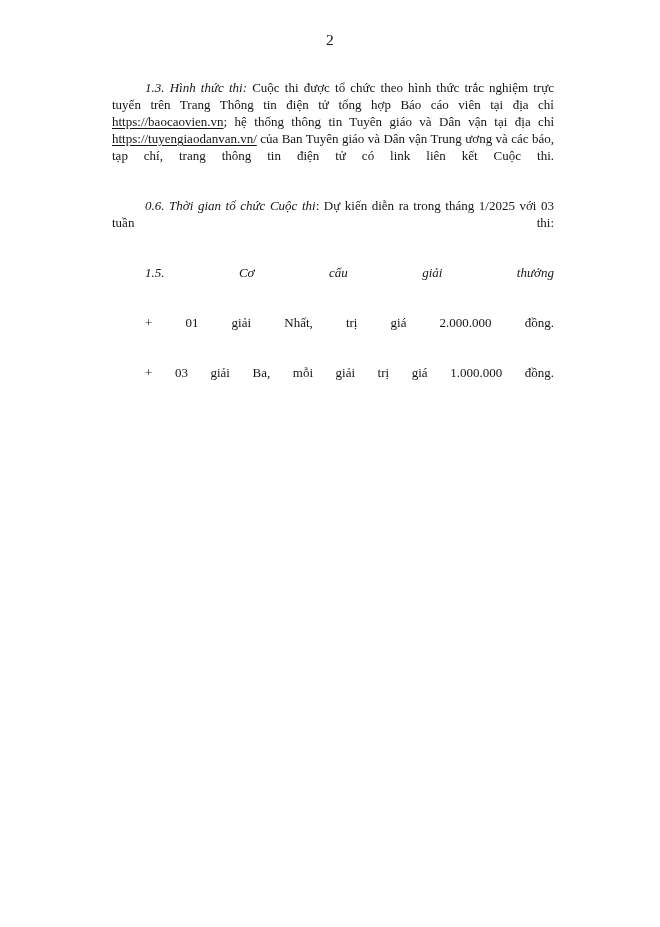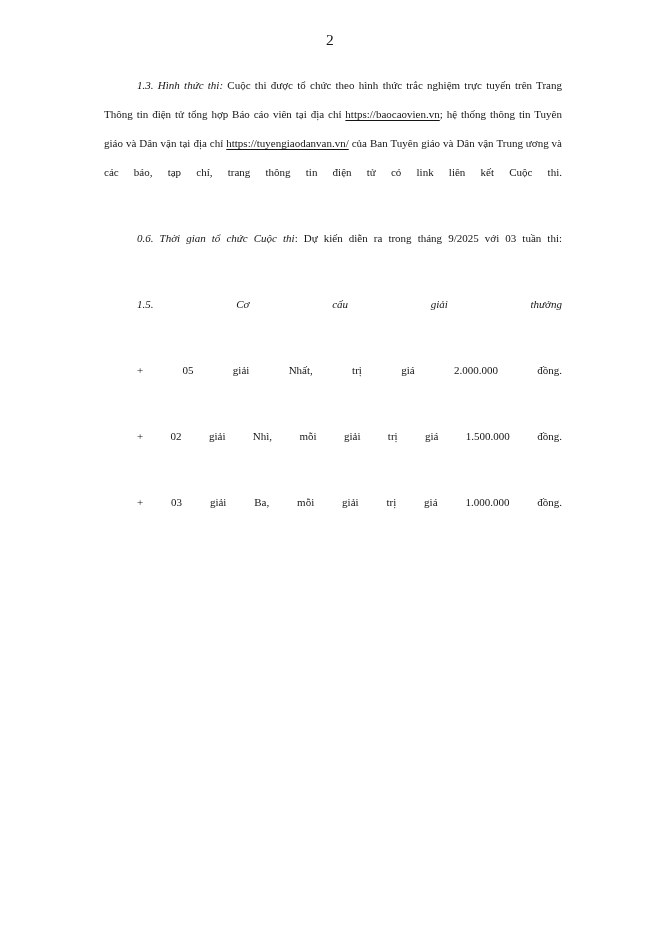--- a/index.html
+++ b/index.html
@@ -32,23 +32,23 @@
     line-height: 1;
     letter-spacing: 0.2px;
   }
   .body-col {
     position: absolute;
     top: 63px;
     left: 96px;
     width: 474px;
   }
   p.para {
-    margin: 8px;
-    font-size: 11px;
-    line-height: 29px;
+    margin: 16px;
+    font-size: 13px;
+    line-height: 17px;
     text-align: justify;
     text-justify: inter-word;
     -webkit-hyphens: none;
     hyphens: none;
   }
   p.indent {
     text-indent: 33px;
   }
   .it {
     font-style: italic;
@@ -66,20 +66,19 @@
 </style>
 </head>
 <body>
 
 <div class="page">
 
   <div class="page-number">2</div>
 
   <div class="body-col" id="body-col">
       <p class="para indent"><span class="it">1.3. Hình thức thi:</span><span> Cuộc thi được tổ chức theo hình thức trắc nghiệm trực tuyến trên Trang Thông tin điện tử tổng hợp Báo cáo viên tại địa chỉ </span><span class="ul">https://baocaovien.vn</span><span>; hệ thống thông tin Tuyên giáo và Dân vận tại địa chỉ </span><span class="ul">https://tuyengiaodanvan.vn/</span><span> của Ban Tuyên giáo và Dân vận Trung ương và các báo, tạp chí, trang thông tin điện tử có link liên kết Cuộc thi.</span></p>
-      <p class="para indent"><span class="it">0.6. Thời gian tổ chức Cuộc thi</span><span>: Dự kiến diễn ra trong tháng 9/2025 với 03 tuần thi:</span></p>
+      <p class="para indent"><span class="it">0.6. Thời gian tổ chức Cuộc thi</span><span>: Dự kiến diễn ra trong tháng 1/2025 với 03 tuần thi:</span></p>
       <p class="para indent"><span class="it">1.5. Cơ cấu giải thưởng</span></p>
-      <p class="para indent"><span>+ 05 giải Nhất, trị giá 2.000.000 đồng.</span></p>
-      <p class="para indent"><span>+ 02 giải Nhì, mỗi giải trị giá 1.500.000 đồng.</span></p>
+      <p class="para indent"><span>+ 01 giải Nhất, trị giá 2.000.000 đồng.</span></p>
       <p class="para indent"><span>+ 03 giải Ba, mỗi giải trị giá 1.000.000 đồng.</span></p>
     </div>
 
 </div>
 
 </body></html>

